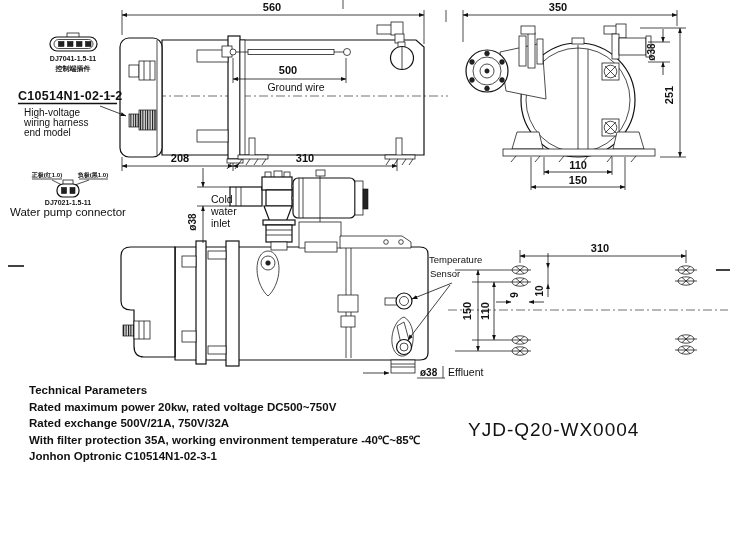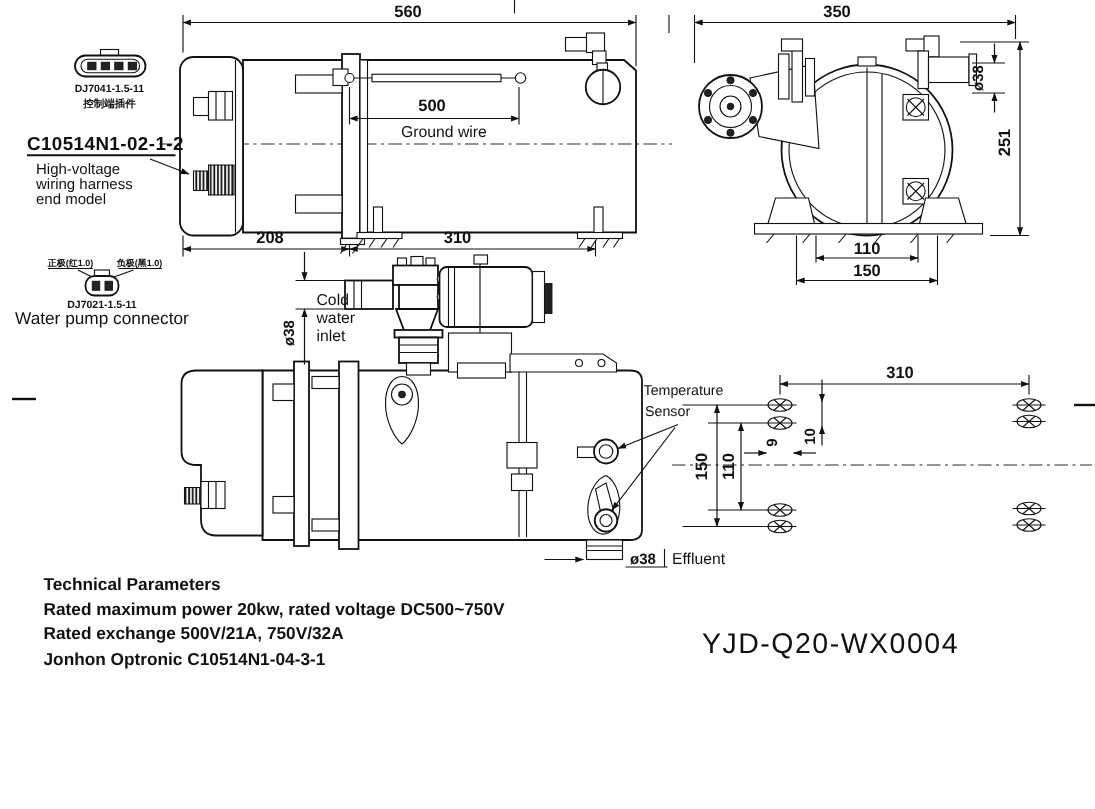--- a/index.html
+++ b/index.html
@@ -390,18 +390,19 @@
     </g>
     <text class="pn-sm" x="68" y="205" text-anchor="middle">DJ7021-1.5-11</text>
     <text class="lbl" x="10" y="216" style="font-size:11.5px">Water pump connector</text>
   </g>
 </svg>
 
 <div class="tech">
   <div>Technical Parameters</div>
   <div>Rated maximum power 20kw, rated voltage DC500~750V</div>
   <div>Rated exchange 500V/21A, 750V/32A</div>
-  <div>Jonhon Optronic C10514N1-04-3-1</div>
+  <div>With filter protection 35A, working environment temperature -40℃~85℃</div>
+  <div>Jonhon Optronic C10514N1-02-3-1</div>
 </div>
 
 <div class="model">YJD-Q20-WX0004</div>
 
 </div>
 
 </body></html>

